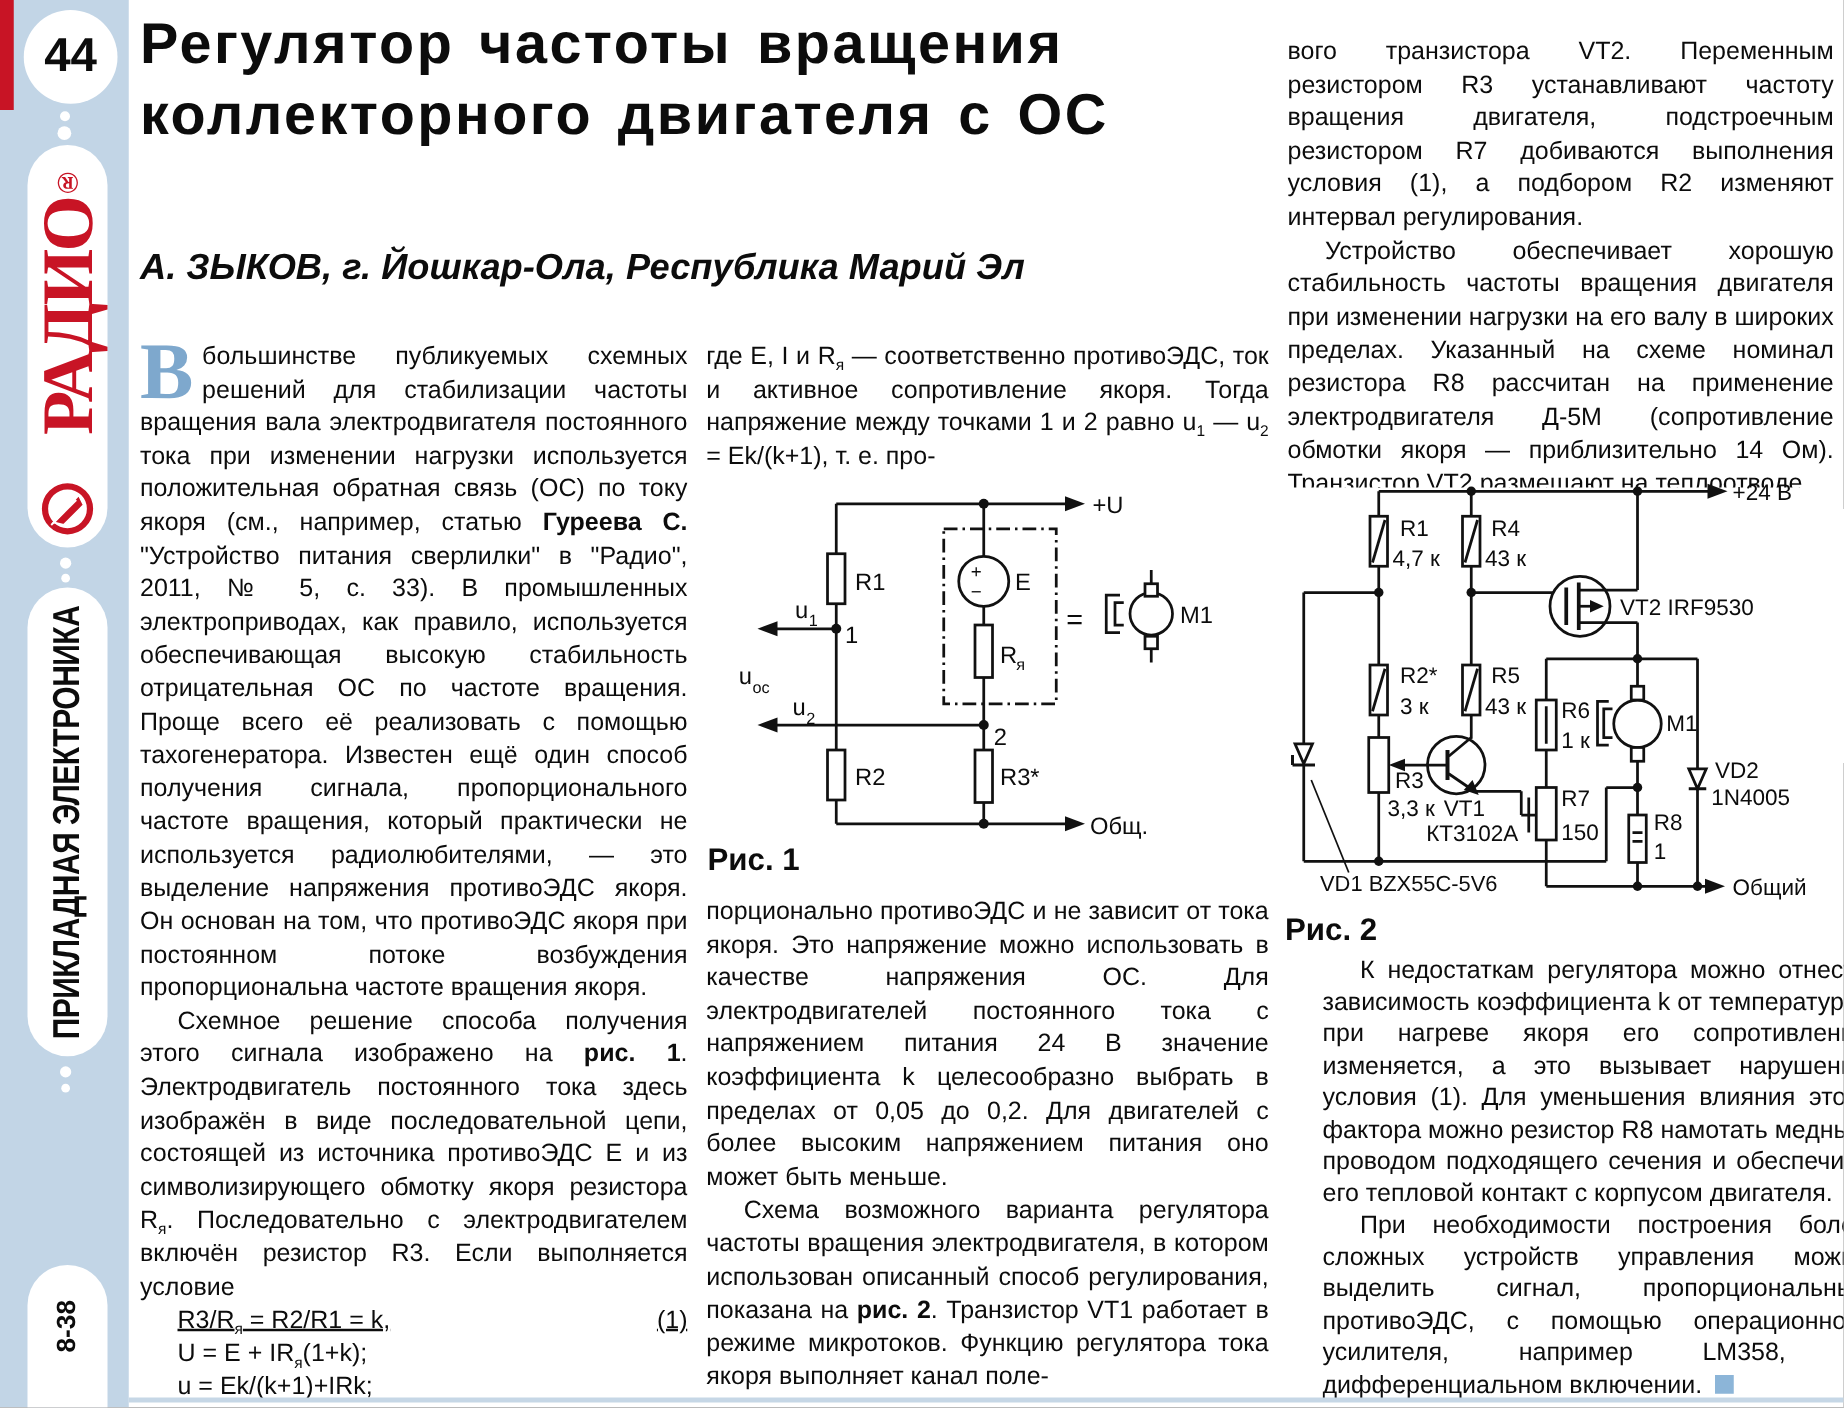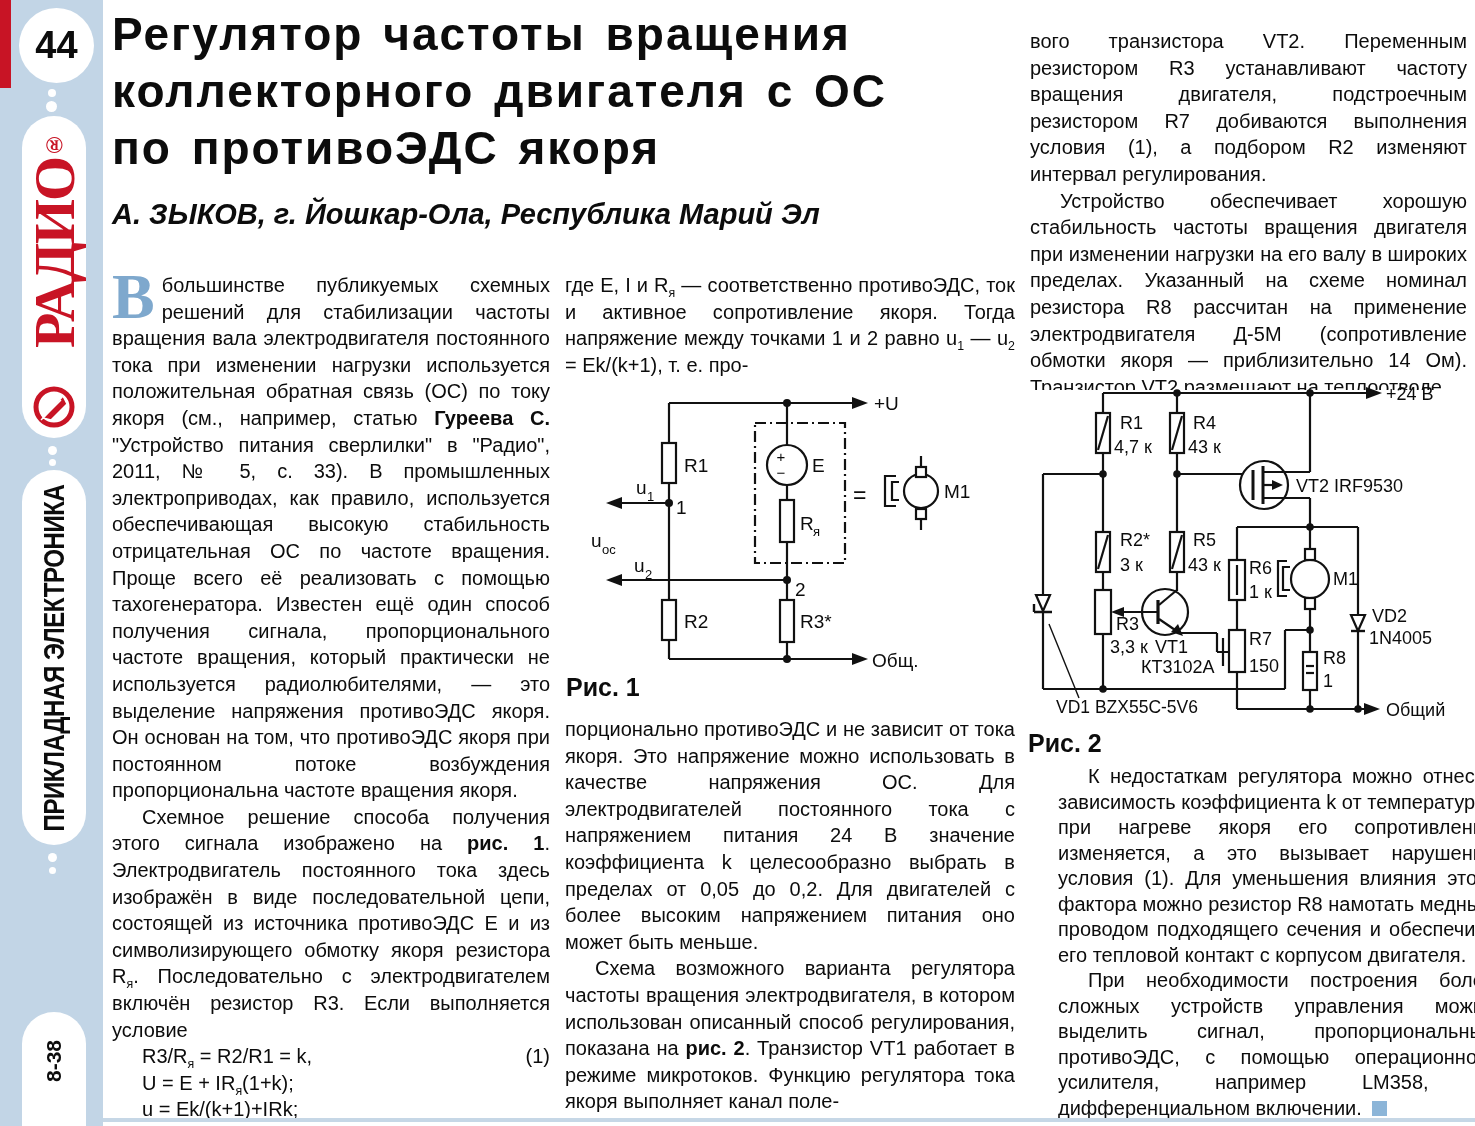--- a/index.html
+++ b/index.html
@@ -36,21 +36,21 @@
   .author{position:absolute;left:112px;top:198px;font-size:29px;font-weight:bold;font-style:italic;}
   
   .col{position:absolute;font-size:20px;line-height:26.6px;text-align:justify;overflow:hidden;}
   .col p{margin:0;}
   .ind{text-indent:30px;}
   .b{font-weight:bold;}
   sub{font-size:0.62em;line-height:0;}
   .dropcap{float:left;font-family:"Liberation Serif",serif;font-weight:bold;
     font-size:64px;line-height:50px;color:var(--dropcap_blue);padding-right:7px;}
   .eq{padding-left:30px;text-align:left;}
-  .eqrow{display:flex;justify-content:space-between;text-align:center;}
+  .eqrow{display:flex;justify-content:space-between;text-align:center;text-decoration:underline;}
   .eqrow .lhs{padding-left:30px;}
   .endmark{display:inline-block;width:15px;height:15px;background:var(--endmark_blue);
     margin-left:10px;vertical-align:-1px;}
   .figure{position:absolute;}
   .bottom-rule{position:absolute;left:103px;top:1118px;width:1372px;height:4px;background:var(--rule_blue);}
   svg text{font-family:"Liberation Sans",sans-serif;fill:#0c0c0c;}
 </style>
 </head>
 <body>
 
@@ -86,21 +86,20 @@
     <div class="sdot" style="left:49px;top:867px;width:7px;height:7px;"></div>
 
     <div class="capsule footer-capsule">
       <div class="vtext footer-text">8-38</div>
     </div>
   </aside>
 
   <h1 class="title">
     <span>Регулятор частоты вращения</span>
     <span>коллекторного двигателя с ОС</span>
-    <span>по противоЭДС якоря</span>
   </h1>
   <div class="author">А. ЗЫКОВ, г. Йошкар-Ола, Республика Марий Эл</div>
 
   <div class="col" style="left:112px;top:272px;width:438px;height:856px;">
     <p><span class="dropcap">В</span><span><span>большинстве публикуемых схемных решений для стабилизации частоты вращения вала электродвигателя постоянного тока при изменении нагрузки используется положительная обратная связь (ОС) по току якоря (см., например, статью </span><span class="b">Гуреева С.</span><span> "Устройство питания сверлилки" в "Радио", 2011, № 5, с. 33). В промышленных электроприводах, как правило, используется обеспечивающая высокую стабильность отрицательная ОС по частоте вращения. Проще всего её реализовать с помощью тахогенератора. Известен ещё один способ получения сигнала, пропорционального частоте вращения, который практически не используется радиолюбителями, — это выделение напряжения противоЭДС якоря. Он основан на том, что противоЭДС якоря при постоянном потоке возбуждения пропорциональна частоте вращения якоря.</span></span></p>
     <p class="ind"><span><span>Схемное решение способа получения этого сигнала изображено на </span><span class="b">рис. 1</span><span>. Электродвигатель постоянного тока здесь изображён в виде последовательной цепи, состоящей из источника противоЭДС E и из символизирующего обмотку якоря резистора R</span><sub>я</sub><span>. Последовательно с электродвигателем включён резистор R3. Если выполняется условие</span></span></p>
     <div class="eqrow">
       <span class="lhs"><span>R3/R</span><sub>я</sub><span> = R2/R1 = k,</span></span>
       <span>(1)</span>
     </div>

